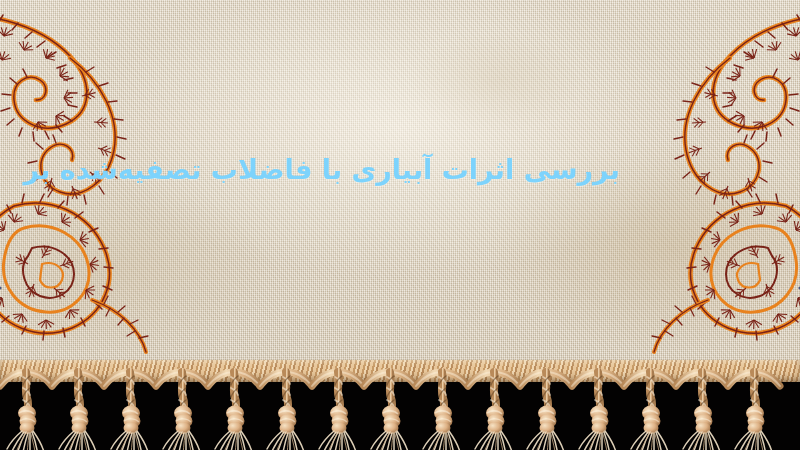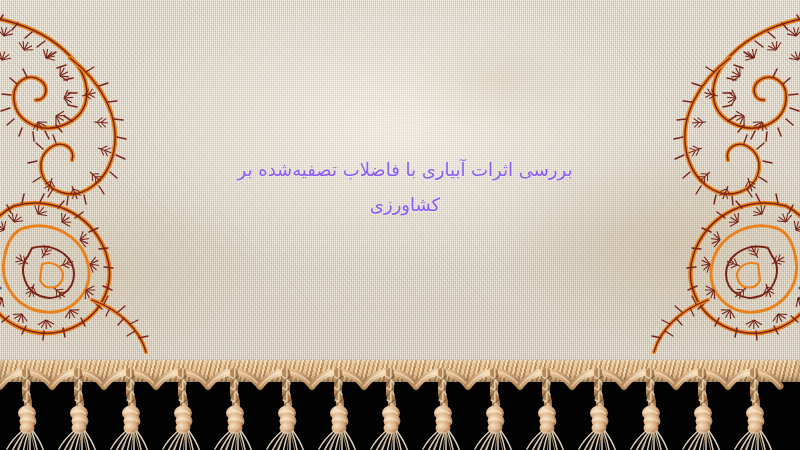--- a/index.html
+++ b/index.html
@@ -50,23 +50,23 @@
   .orn.right{right:-58px;transform:scaleX(-1);}
   .orn svg{display:block;width:100%;height:100%;}
 
   
   .title-wrap{
     position:absolute;left:190px;top:152px;width:430px;
     text-align:center;
     direction:rtl;
   }
   .title-line{
-    color:#8b5cf6;
-    font-weight:400;
-    font-size:18px;
+    color:#7dd3fc;
+    font-weight:700;
+    font-size:27px;
     line-height:35px;
     letter-spacing:0px;
     white-space:nowrap;
     text-shadow:0 1px 0 rgba(255,250,240,.38);
   }
 
   
   .fringe-band{
     position:absolute;left:0;top:360px;width:800px;height:22px;
     background:
@@ -498,21 +498,20 @@
         <use href="#fan2" x="34" y="176" transform="rotate(346 34 176)"></use>
         <use href="#fan2" x="30" y="202" transform="rotate(8 30 202)"></use>
         <use href="#fan2" x="40" y="120" transform="rotate(320 40 120)"></use>
         <use href="#fan2" x="52" y="96" transform="rotate(310 52 96)"></use>
       </g>
     </svg>
   </div>
 
   <div class="title-wrap">
     <div class="title-line">بررسی اثرات آبیاری با فاضلاب تصفیه‌شده بر</div>
-    <div class="title-line">کشاورزی</div>
   </div>
 
   <div class="fringe-band"></div>
   <div class="tassels">
     <svg viewBox="0 0 800 82" xmlns="http://www.w3.org/2000/svg" preserveAspectRatio="none">
       <defs>
         <linearGradient id="cordg" x1="0" y1="0" x2="1" y2="0">
           <stop offset="0%" stop-color="#b98a59"></stop>
           <stop offset="35%" stop-color="#f2dab6"></stop>
           <stop offset="70%" stop-color="#dab183"></stop>

